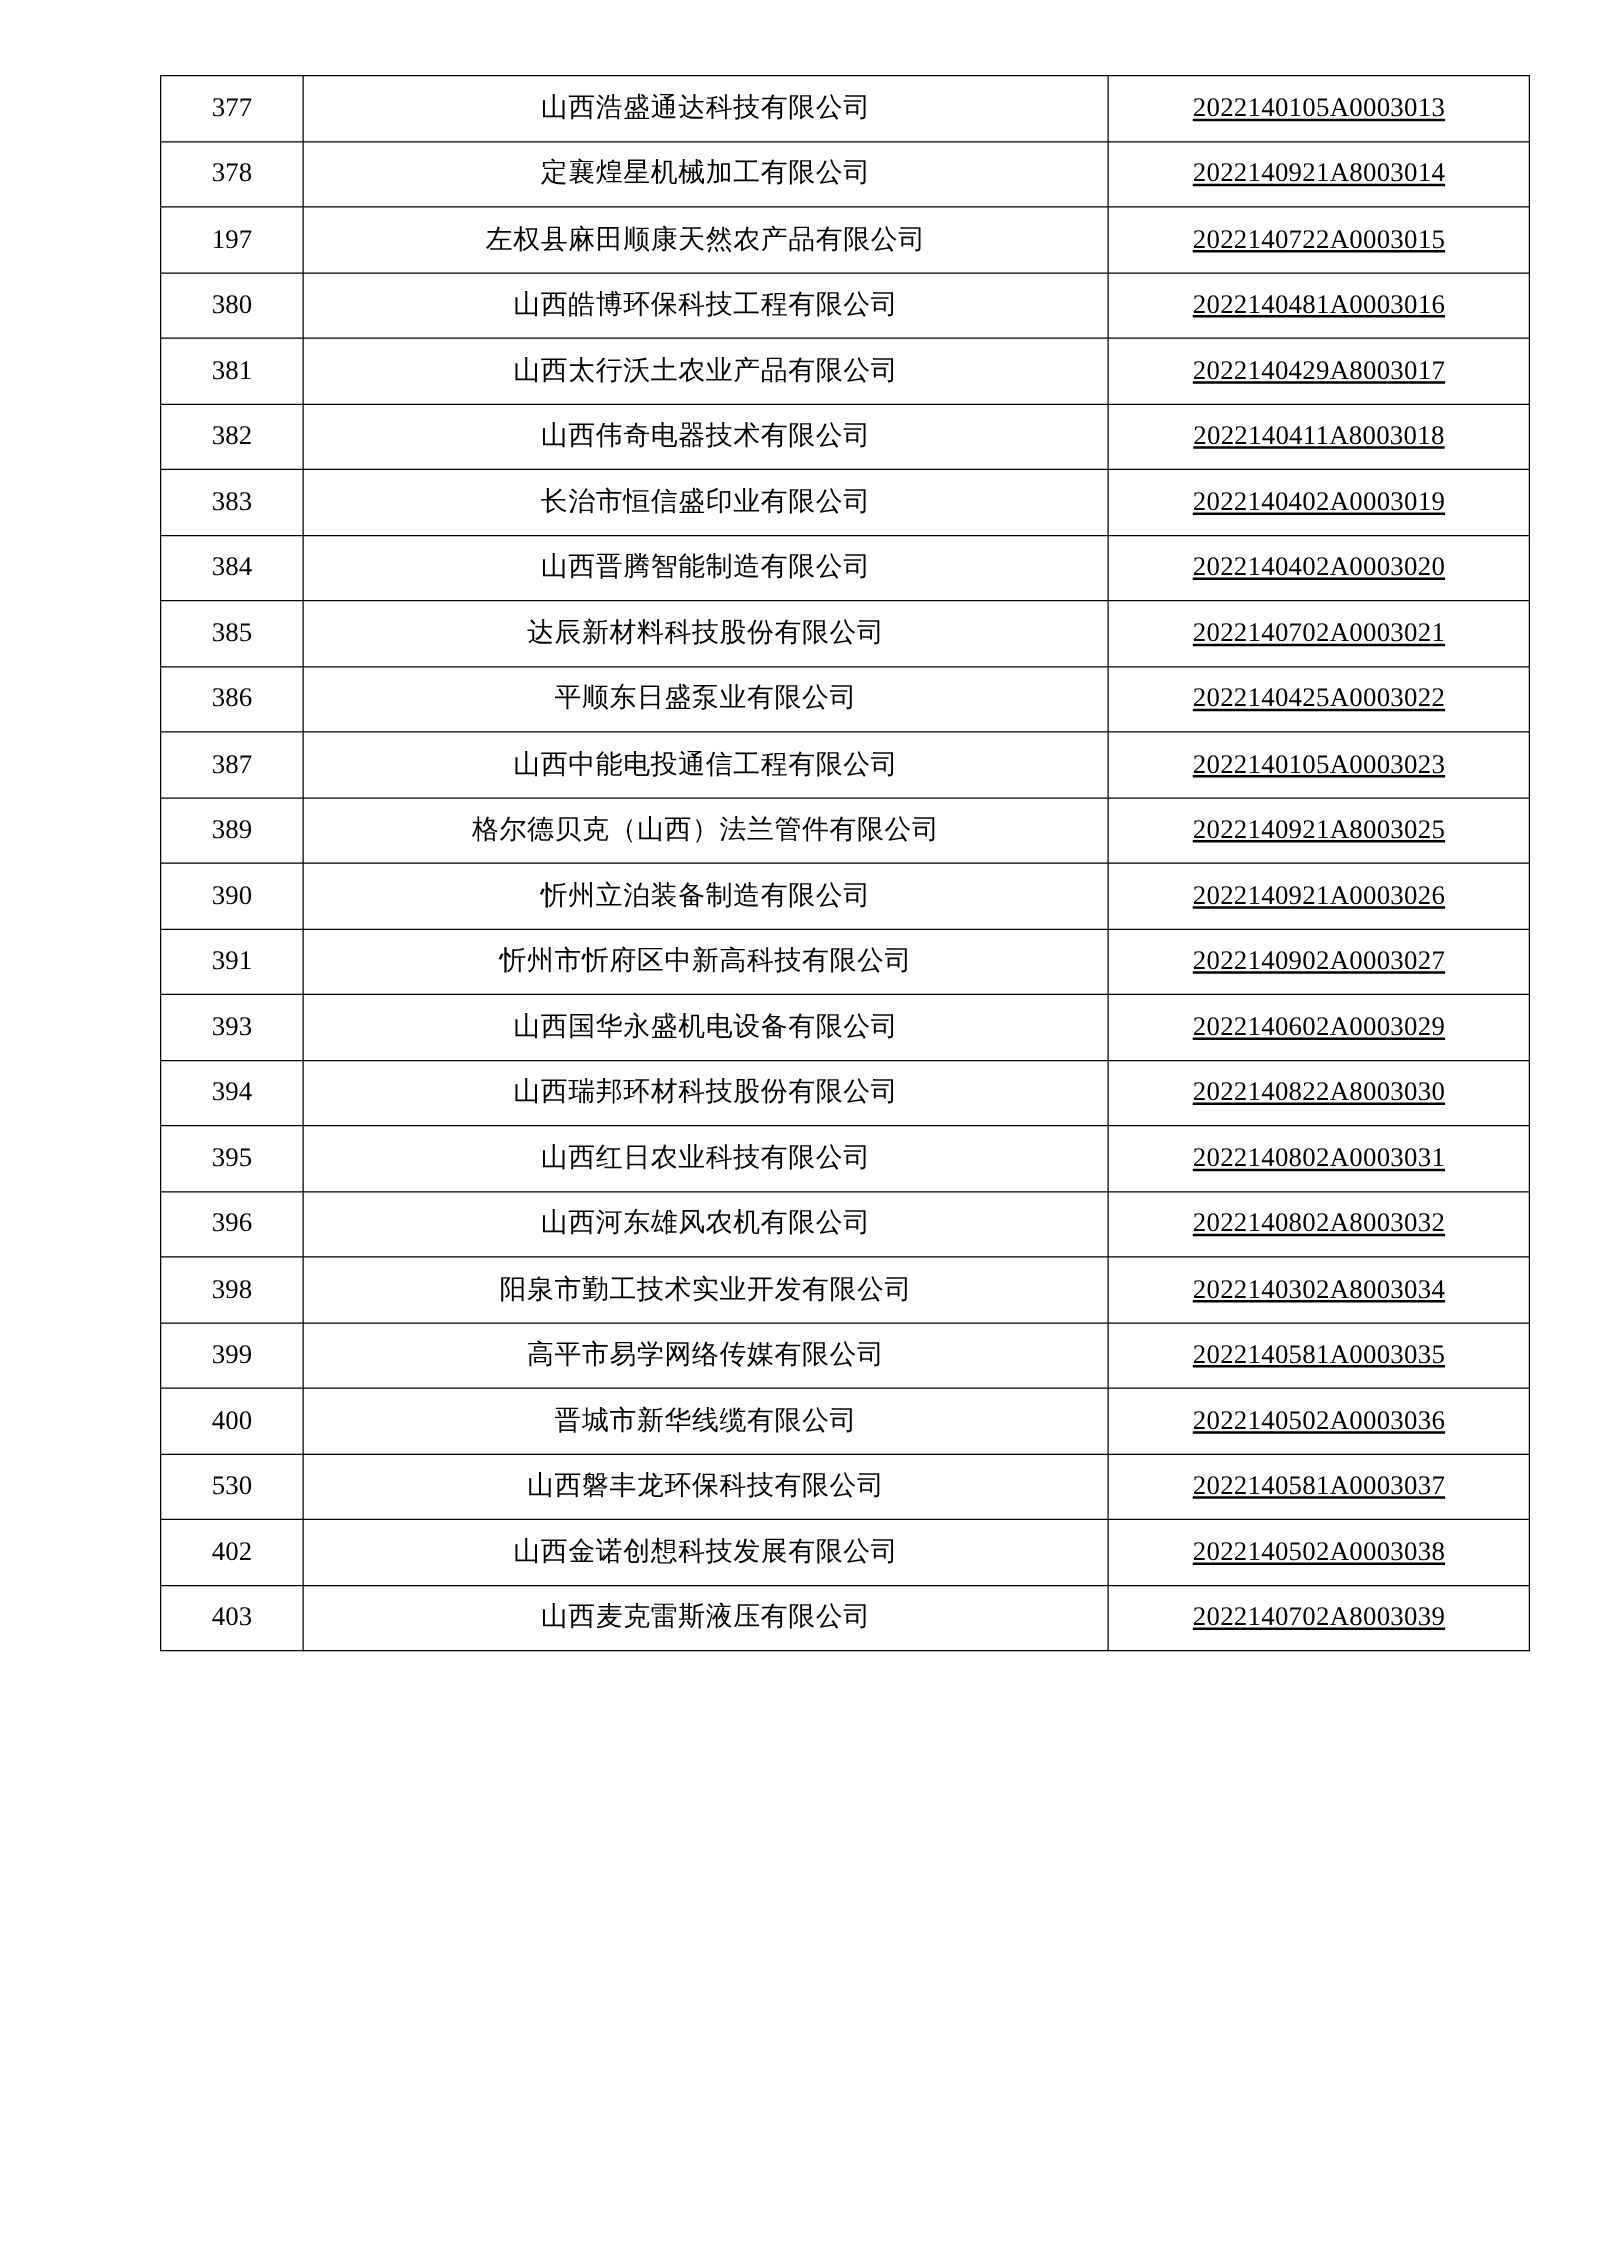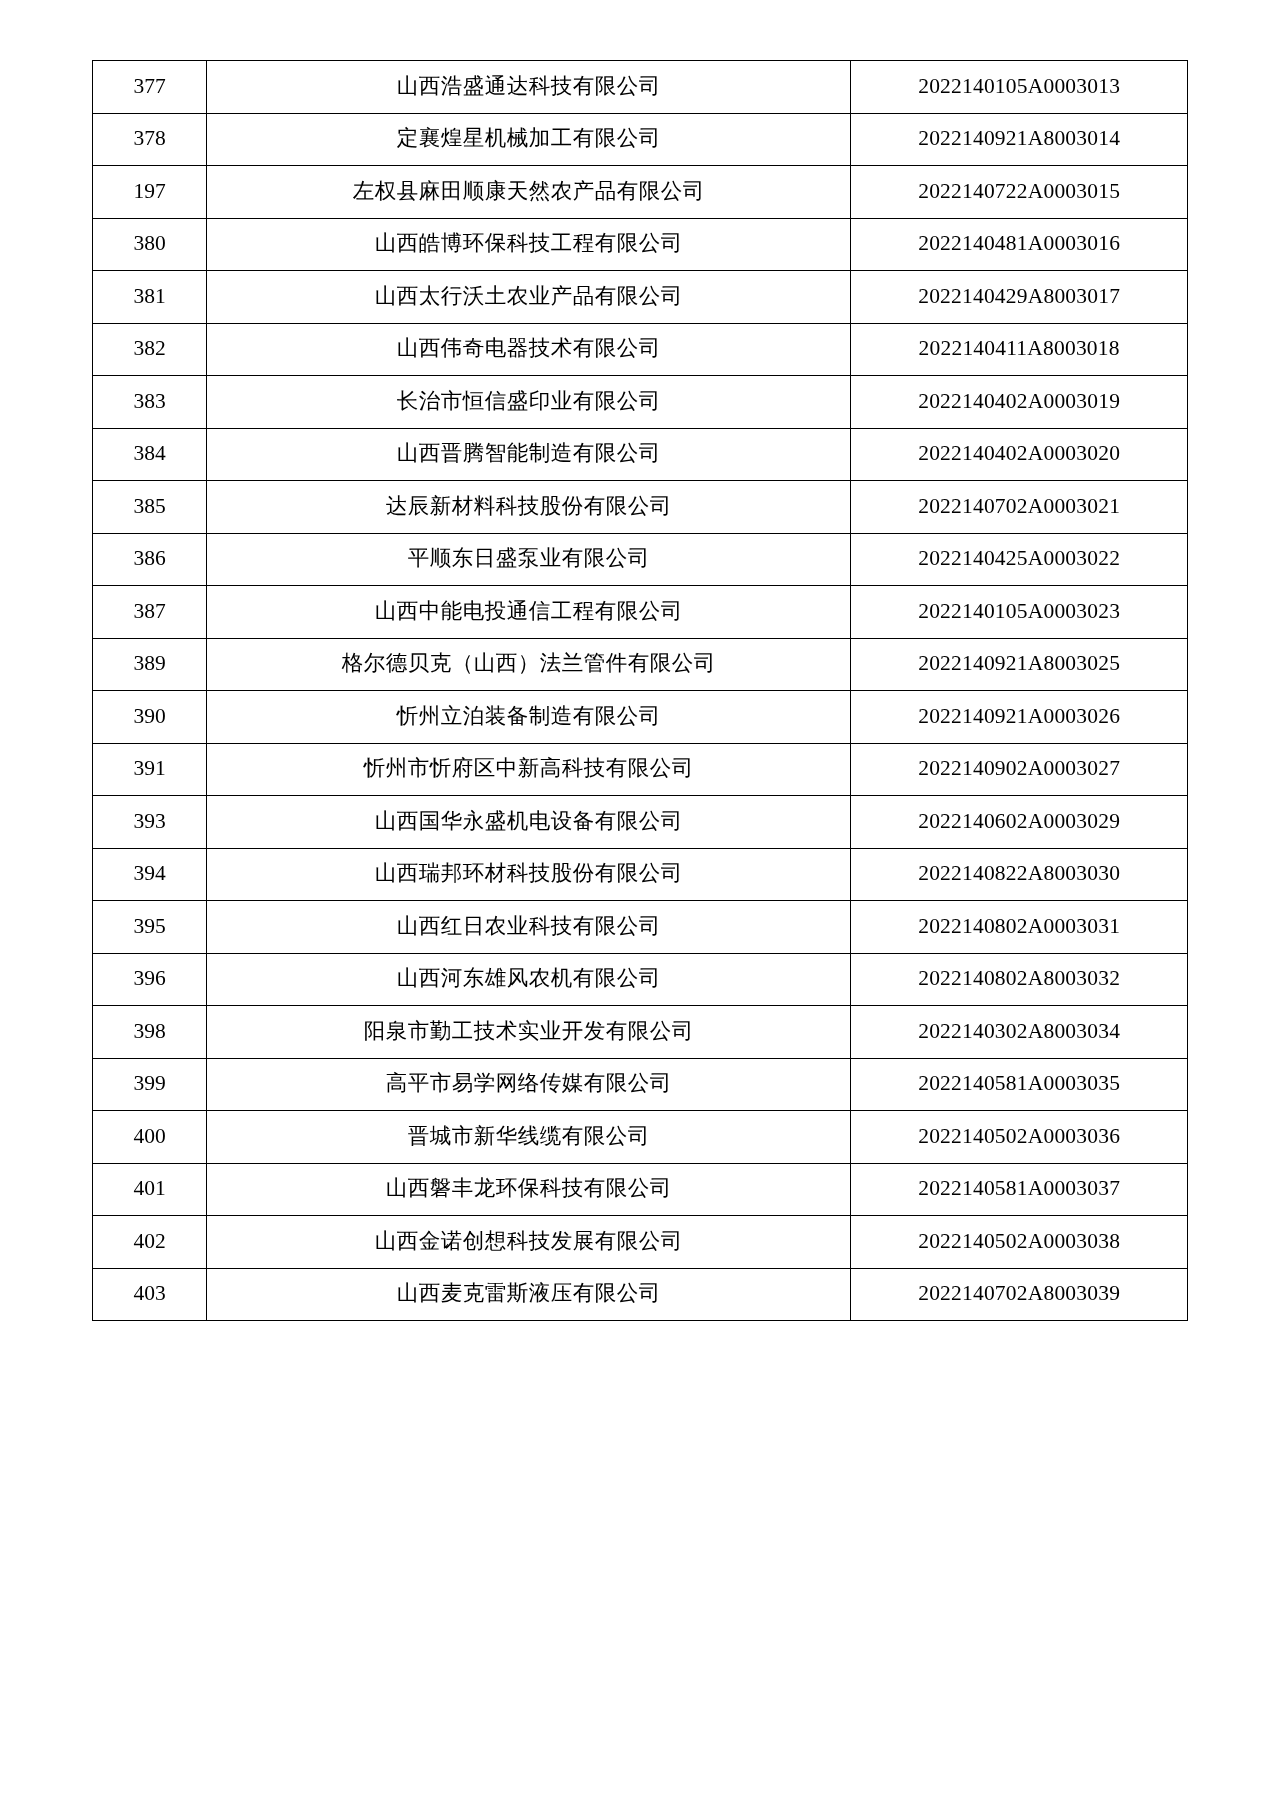--- a/index.html
+++ b/index.html
@@ -17,20 +17,21 @@
     width: 1280px;
     height: 1811px;
     position: relative;
     box-sizing: border-box;
     padding: 60px 92px 0 92px;
   }
   table.reg-table {
     border-collapse: collapse;
     width: 1096px;
     table-layout: fixed;
+    margin-left: 36px;
   }
   table.reg-table td {
     border: 1px solid #000000;
     height: 51.5px;
     padding: 0 4px;
     font-size: 21.5px;
     line-height: 1.2;
     text-align: center;
     vertical-align: middle;
     white-space: nowrap;
@@ -41,20 +42,21 @@
   }
   td.col-name {
     width: 567px;
     letter-spacing: 0.5px;
     font-family: Liberation Serif, serif;
   }
   td.col-code {
     width: 292px;
     font-family: "Liberation Serif", "DejaVu Serif", serif;
     letter-spacing: 0.2px;
+    text-decoration: underline;
   }
 </style>
 </head>
 <body>
 
 <div class="page">
   <table class="reg-table">
     <tbody>
         <tr>
           <td class="col-index">377</td>
@@ -155,21 +157,21 @@
           <td class="col-index">399</td>
           <td class="col-name">高平市易学网络传媒有限公司</td>
           <td class="col-code">2022140581A0003035</td>
         </tr>
         <tr>
           <td class="col-index">400</td>
           <td class="col-name">晋城市新华线缆有限公司</td>
           <td class="col-code">2022140502A0003036</td>
         </tr>
         <tr>
-          <td class="col-index">401</td>
+          <td class="col-index">530</td>
           <td class="col-name">山西磐丰龙环保科技有限公司</td>
           <td class="col-code">2022140581A0003037</td>
         </tr>
         <tr>
           <td class="col-index">402</td>
           <td class="col-name">山西金诺创想科技发展有限公司</td>
           <td class="col-code">2022140502A0003038</td>
         </tr>
         <tr>
           <td class="col-index">403</td>

